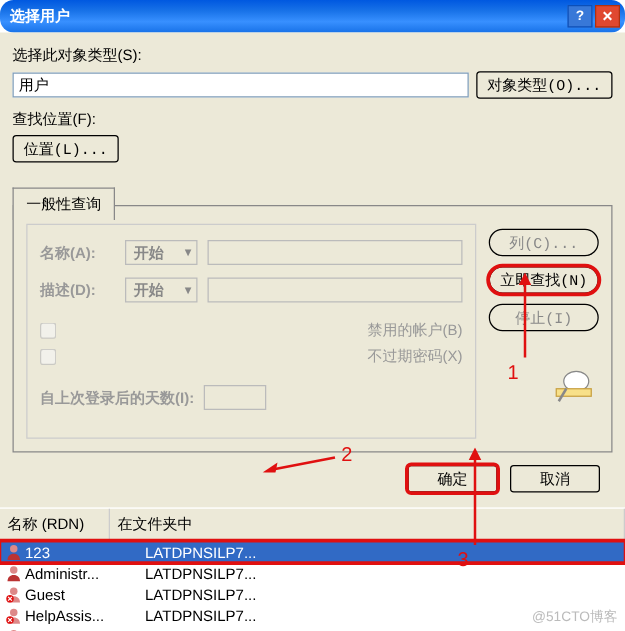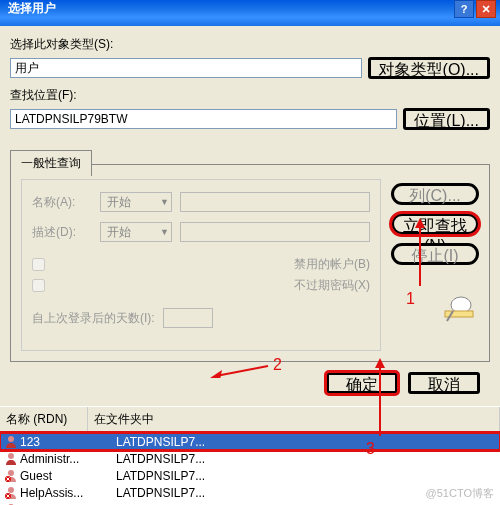--- a/index.html
+++ b/index.html
@@ -1,39 +1,39 @@
 <!DOCTYPE html>
 <html><head>
   <meta charset="utf-8">
   <style>
     * { box-sizing: border-box; margin: 0; padding: 0; }
     body { font-family: "SimSun", "宋体", Arial, sans-serif; font-size: 12px; background: #fff; width: 500px; height: 505px; position: relative; }
     
-    .titlebar { background: linear-gradient(to bottom, #0058e0, #1872e8, #3890ff, #1872e8); height: 26px; display: flex; align-items: flex-start; padding: 0 4px 0 8px; color: white; font-weight: bold; }
+    .titlebar { background: linear-gradient(to bottom, #0058e0, #1872e8, #3890ff, #1872e8); height: 26px; display: flex; align-items: center; padding: 0 4px 0 8px; color: white; font-weight: bold; border-radius: 11px; }
     .titlebar-text { flex: 1; }
     .titlebar-btns { display: flex; gap: 2px; }
     .titlebar-btn { width: 20px; height: 18px; background: #3878d8; border: 1px solid #0c4fb8; display: flex; align-items: center; justify-content: center; color: white; font-size: 11px; }
     .titlebar-btn.close { background: #e04830; border-color: #b03010; }
     
     .content { background: #ece9d8; padding: 10px 10px 0 10px; }
     
     .field-label { margin-bottom: 4px; display: block; }
     .field-row { display: flex; gap: 6px; align-items: center; margin-bottom: 8px; }
     .text-input { flex: 1; height: 20px; border: 1px solid #7f9db9; background: white; padding: 2px 4px; font-family: inherit; font-size: 12px; }
     
-    .btn { height: 22px; min-width: 80px; padding: 0 8px; background: #ece9d8; border: 3px solid #000000; border-radius: 3px; font-family: Liberation Sans, sans-serif; font-size: 16px; cursor: pointer; }
+    .btn { height: 22px; min-width: 80px; padding: 0 8px; background: #ece9d8; border: 1px solid #000000; border-radius: 3px; font-family: Liberation Mono, monospace; font-size: 12px; cursor: pointer; }
     .btn.disabled { color: #888; cursor: default; }
     
     .tab-area { margin-top: 6px; }
     .tab-label { display: inline-block; background: #ece9d8; border: 1px solid #888; border-bottom: none; padding: 4px 10px; position: relative; z-index: 2; top: 12px; }
     .tab-panel { border: 1px solid #888; background: #ece9d8; padding: 14px 10px 10px 10px; position: relative; display: flex; gap: 10px; }
     .tab-inner-box { border: 1px solid #ccc; background: #ece9d8; padding: 12px 10px; flex: 1; }
-    .inner-row { display: flex; align-items: center; gap: 8px; margin-bottom: 10px; }
+    .inner-row { display: flex; align-items: center; gap: 8px; margin-bottom: 10px; font-weight: bold; }
     .inner-label { width: 60px; color: #999; }
-    .combo { width: 72px; height: 20px; border: 1px solid #bbb; background: #ece9d8; display: flex; align-items: center; justify-content: space-between; padding: 0 2px 0 6px; color: #888; }
+    .combo { width: 58px; height: 20px; border: 1px solid #bbb; background: #ece9d8; display: flex; align-items: center; justify-content: space-between; padding: 0 2px 0 6px; color: #888; }
     .combo-arrow { font-size: 9px; }
     .long-input { flex: 1; height: 20px; border: 1px solid #bbb; background: #ece9d8; }
     .checkbox-row { display: flex; align-items: center; gap: 6px; margin-bottom: 4px; color: #999; justify-content: space-between; }
     .checkbox-row input { accent-color: #888; }
     .spin { width: 50px; height: 20px; border: 1px solid #bbb; background: #ece9d8; }
     
     .side-btns { width: 88px; display: flex; flex-direction: column; gap: 8px; align-items: stretch; padding-top: 4px; }
     .side-btns .btn { min-width: 0; width: 100%; border-radius: 11px; }
     .scan-icon { align-self: flex-end; margin-top: 20px; width: 40px; height: 32px; position: relative; }
     .scan-icon svg { width: 100%; height: 100%; }
@@ -73,21 +73,20 @@
 <div class="content">
 
   <label class="field-label">选择此对象类型(S):</label>
   <div class="field-row">
     <input class="text-input" readonly="" value="用户" style="">
     <button class="btn">对象类型(O)...</button>
   </div>
 
   <label class="field-label">查找位置(F):</label>
   <div class="field-row">
-    <input class="text-input" readonly="" value="LATDPNSILP79BTW" style="">
     <button class="btn">位置(L)...</button>
   </div>
 
   <div class="tab-area">
     <div class="tab-label">一般性查询</div>
     <div class="tab-panel">
       <div class="tab-inner-box">
         <div class="inner-row">
           <span class="inner-label">名称(A):</span>
           <div class="combo">

